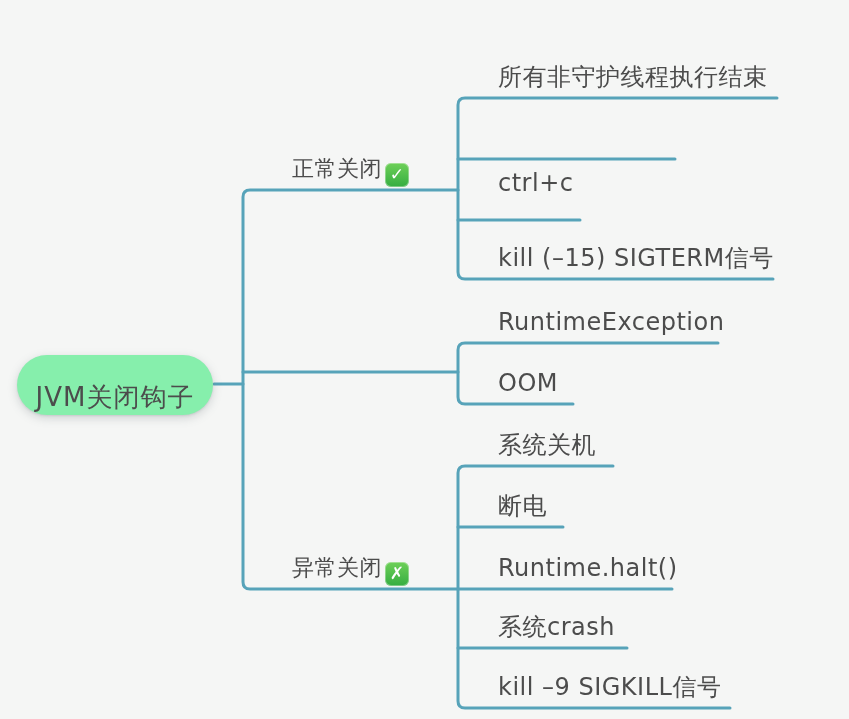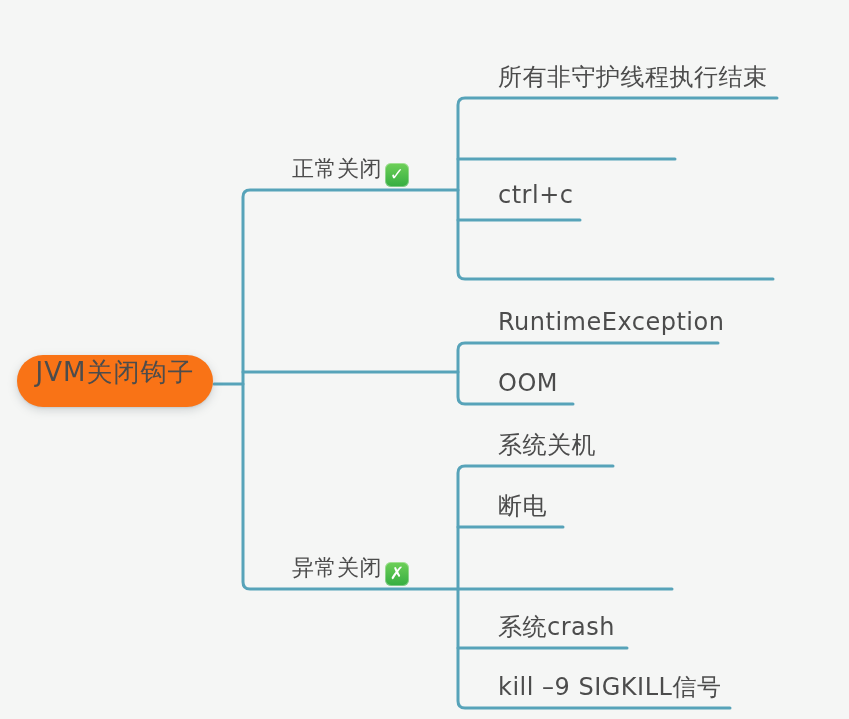--- a/index.html
+++ b/index.html
@@ -29,25 +29,25 @@
   }
   .branch{
     left:243px;width:215px;
     height:34px;line-height:34px;
     font-size:22px;
     text-align:center;
     letter-spacing:0.5px;
   }
   .root-node{
     position:absolute;
-    left:17px;top:355px;width:196px;height:52px;
-    background:#f97316;
+    left:17px;top:355px;width:196px;height:60px;
+    background:#86efac;
     border-radius:30px;
     box-shadow:0 3px 10px rgba(120,130,135,0.30), 0 1px 2px rgba(120,130,135,0.18);
-    display:flex;align-items:flex-start;justify-content:center;
+    display:flex;align-items:flex-end;justify-content:center;
     font-size:26px;color:#4c4c4c;
     letter-spacing:1px;
   }
   .emoji{
     display:inline-flex;
     align-items:center;justify-content:center;
     width:24px;height:24px;
     margin-left:3px;
     vertical-align:-4px;
     border-radius:6px;
@@ -92,23 +92,25 @@
   </div>
 
   <div class="node branch" style="top:152px">
     <span>正常关闭</span><span class="emoji">✓</span>
   </div>
   <div class="node branch" style="top:551px">
     <span>异常关闭</span><span class="emoji">✗</span>
   </div>
 
   <div class="node leaf" style="left:498px;top:60px"><span>所有非守护线程执行结束</span></div>
-  <div class="node leaf" style="left:498px;top:178px"><span>ctrl+c</span></div>
+  <div class="node leaf" style="left:498px;top:166px"><span>ctrl+c</span></div>
+  <div class="node leaf" style="left:498px;top:241px"><span>kill (–15) SIGTERM信号</span></div>
 
   <div class="node leaf" style="left:498px;top:305px"><span>RuntimeException</span></div>
   <div class="node leaf" style="left:498px;top:366px"><span>OOM</span></div>
 
   <div class="node leaf" style="left:498px;top:428px"><span>系统关机</span></div>
   <div class="node leaf" style="left:498px;top:489px"><span>断电</span></div>
+  <div class="node leaf" style="left:498px;top:551px"><span>Runtime.halt()</span></div>
   <div class="node leaf" style="left:498px;top:610px"><span>系统crash</span></div>
   <div class="node leaf" style="left:498px;top:670px"><span>kill –9 SIGKILL信号</span></div>
 
 </div>
 
 </body></html>

